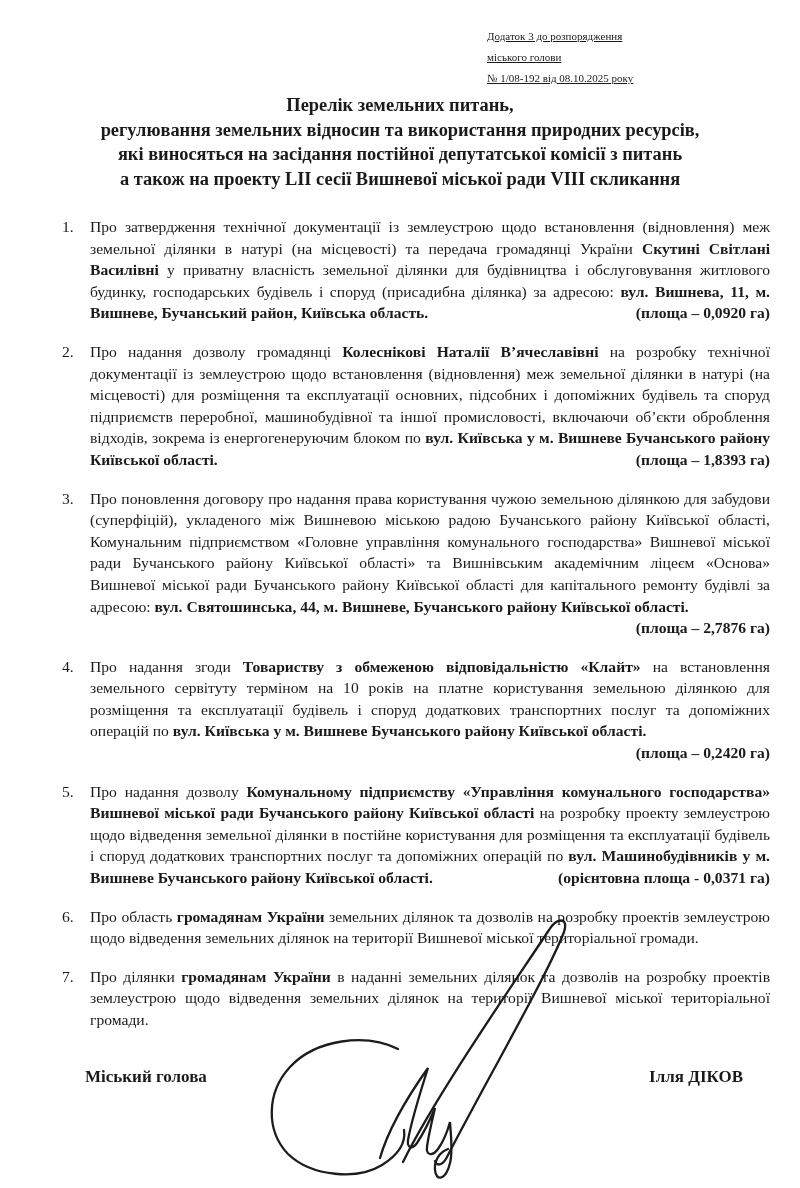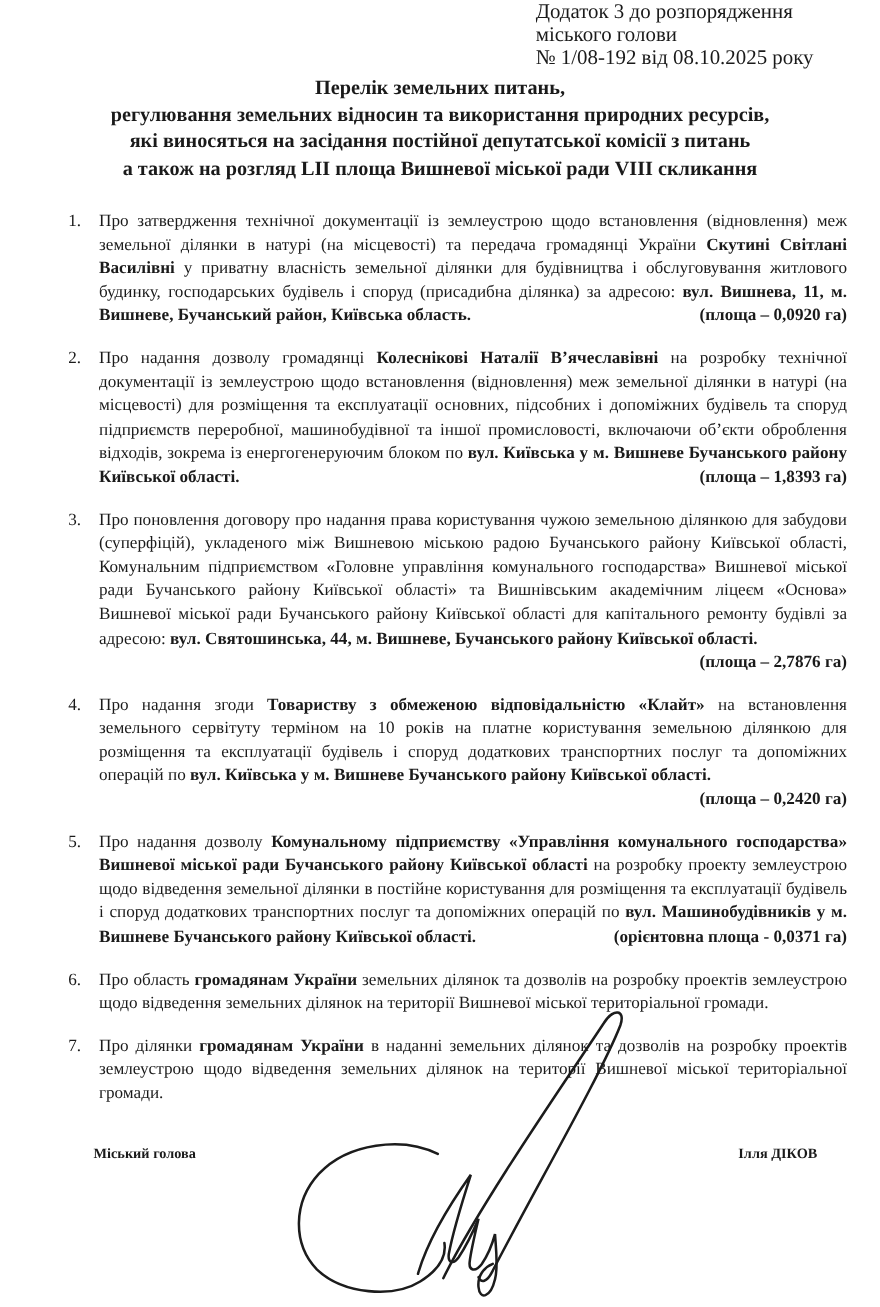--- a/index.html
+++ b/index.html
@@ -3,40 +3,40 @@
 <meta charset="utf-8">
 <style>
   html,body{margin:0;padding:0;}
   body{
     width:800px;height:1188px;background:#ffffff;
     font-family:"Liberation Serif", serif;color:#1a1a1a;
     position:relative;overflow:hidden;
   }
   .page{position:relative;width:800px;height:1188px;background:#ffffff;}
   .header-block{
-    padding-top:0;margin-left:487px;
-    font-size:19px;line-height:21px;white-space:nowrap;
+    padding-top:26px;margin-left:487px;
+    font-size:11px;line-height:21px;white-space:nowrap;text-decoration:underline;
   }
   .doc-title{
     margin-top:4px;text-align:center;font-weight:bold;
     font-size:18.4px;line-height:24.5px;
   }
   .items{margin:25px 30px 0 62px;}
   .item{display:flex;margin-bottom:17px;}
   .item-number{
     flex:0 0 28px;width:28px;font-size:15.6px;line-height:21.6px;
   }
   .item-body{
     flex:1;text-align:justify;font-size:15.6px;line-height:21.6px;
   }
   .b{font-weight:bold;}
   .area{float:right;font-weight:bold;margin-left:12px;}
   .footer{
     display:flex;justify-content:space-between;
-    margin:36px 57px 0 85px;font-weight:bold;font-size:13px;
+    margin:36px 57px 0 85px;font-weight:bold;font-size:17px;
   }
   .sig{
     position:absolute;left:268px;top:903px;width:320px;height:280px;
     pointer-events:none;
   }
   .sig path{fill:none;stroke:#1c1c1c;stroke-width:2.3;stroke-linecap:round;}
 </style>
 </head>
 <body>
 
@@ -45,21 +45,21 @@
   <div class="header-block">
     <div>Додаток 3 до розпорядження</div>
     <div>міського голови</div>
     <div>№ 1/08-192  від  08.10.2025 року</div>
   </div>
 
   <div class="doc-title">
     <div>Перелік земельних питань,</div>
     <div>регулювання земельних відносин та використання природних ресурсів,</div>
     <div>які виносяться на засідання постійної депутатської комісії з питань</div>
-    <div>а також на розгляд LII площа Вишневої міської ради VIII скликання</div>
+    <div>а також на проекту LII сесії Вишневої міської ради VIII скликання</div>
   </div>
 
   <div class="items">
       <div class="item">
         <div class="item-number">1.</div>
         <div class="item-body"><span class="">Про затвердження технічної документації із землеустрою щодо встановлення (відновлення) меж земельної ділянки в натурі (на місцевості) та передача громадянці України </span><span class="b">Скутині Світлані Василівні</span><span class=""> у приватну власність земельної ділянки для будівництва і обслуговування житлового будинку, господарських будівель і споруд (присадибна ділянка) за адресою: </span><span class="b">вул. Вишнева, 11, м. Вишневе, Бучанський район, Київська область.</span><span class="area">(площа – 0,0920 га)</span></div>
       </div>
       <div class="item">
         <div class="item-number">2.</div>
         <div class="item-body"><span class="">Про надання дозволу громадянці </span><span class="b">Колеснікові Наталії В’ячеславівні</span><span class=""> на розробку технічної документації із землеустрою щодо встановлення (відновлення) меж земельної ділянки в натурі (на місцевості) для розміщення та експлуатації основних, підсобних і допоміжних будівель та споруд підприємств переробної, машинобудівної та іншої промисловості, включаючи об’єкти оброблення відходів, зокрема із енергогенеруючим блоком по </span><span class="b">вул. Київська у м. Вишневе Бучанського району Київської області.</span><span class="area">(площа – 1,8393 га)</span></div>

